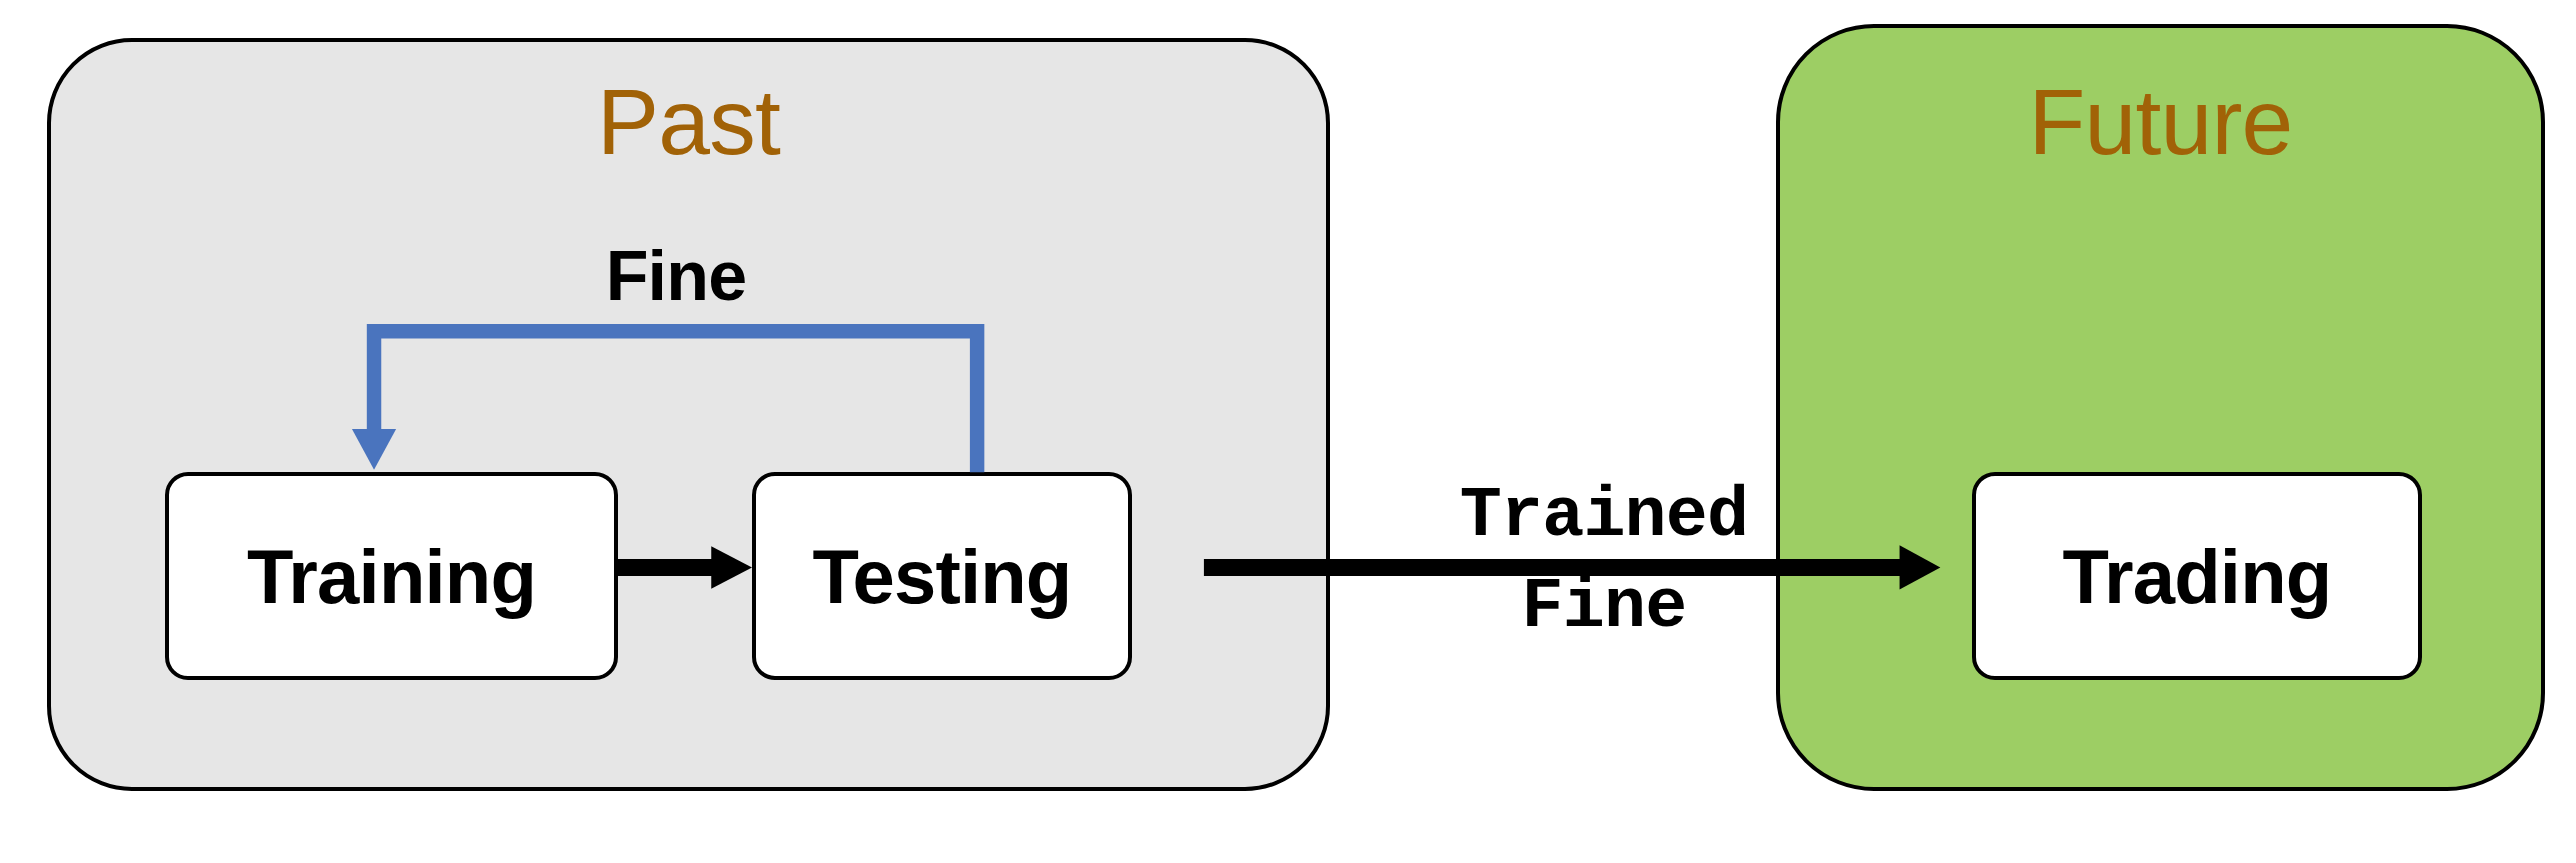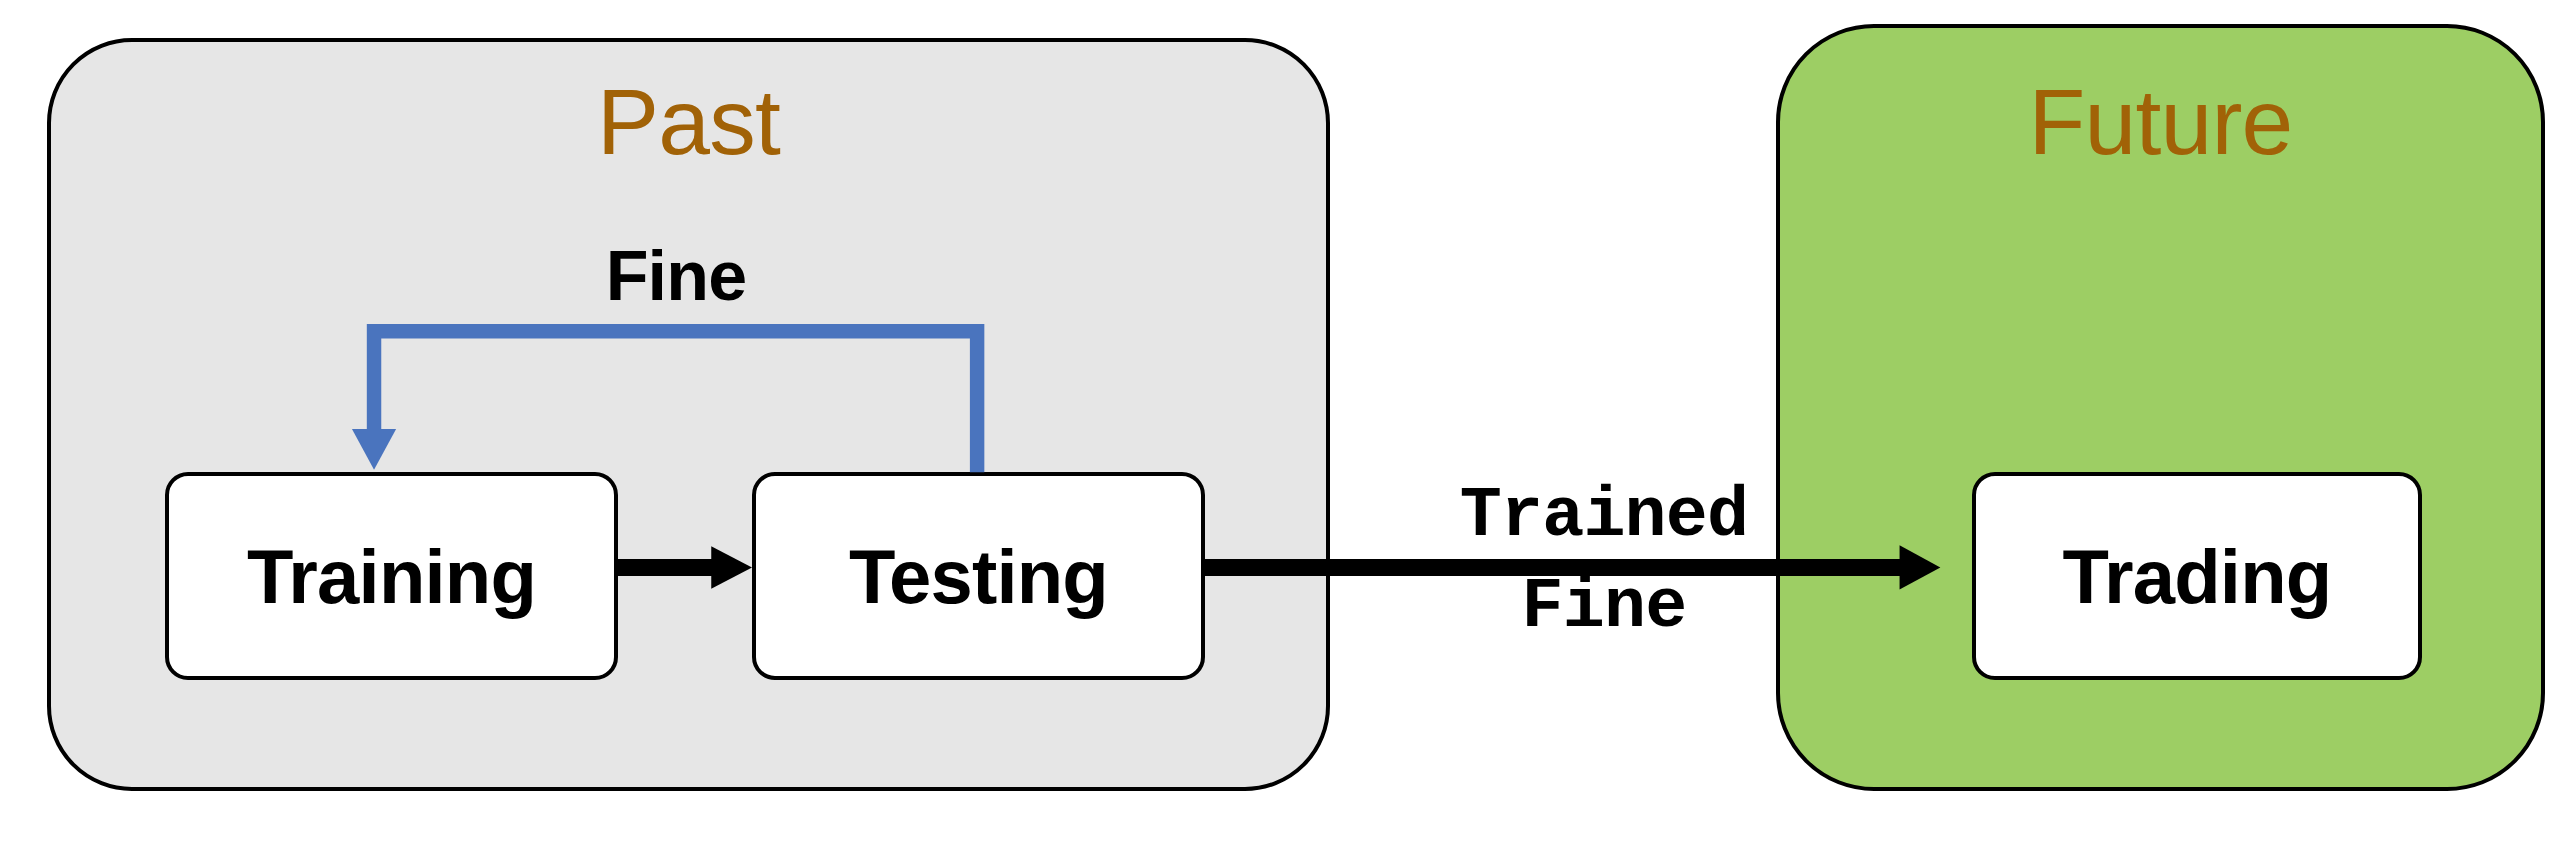--- a/index.html
+++ b/index.html
@@ -41,21 +41,21 @@
     box-sizing:border-box;
     top:472px;height:208px;
     background:#ffffff;
     border:4.2px solid #000000;
     border-radius:23px;
     display:flex;align-items:center;justify-content:center;
     font-size:76px;font-weight:bold;color:#000000;
     letter-spacing:-0.8px;
   }
   .node-training{left:165px;width:453px;}
-  .node-testing{left:752px;width:453px;}
+  .node-testing{left:752px;width:380px;}
   .node-trading{left:1972px;width:450px;}
   .edge-label{
     position:absolute;
     width:510px;
     font-size:70px;
     line-height:91px;
     font-weight:bold;
     color:#000000;
     text-align:center;
     letter-spacing:-0.8px;

